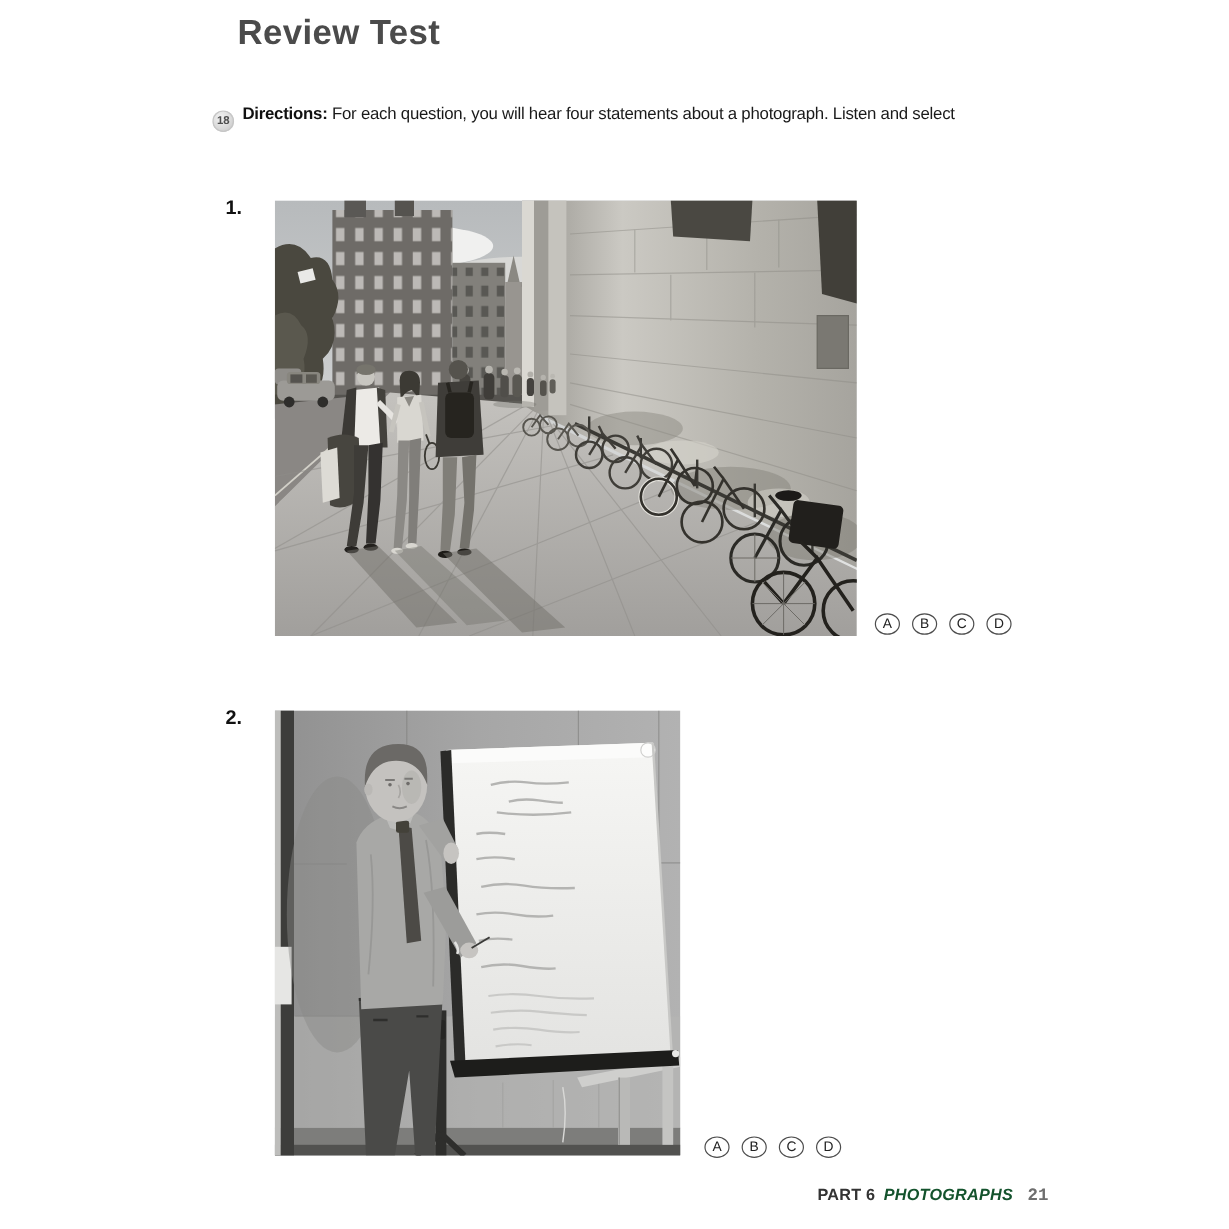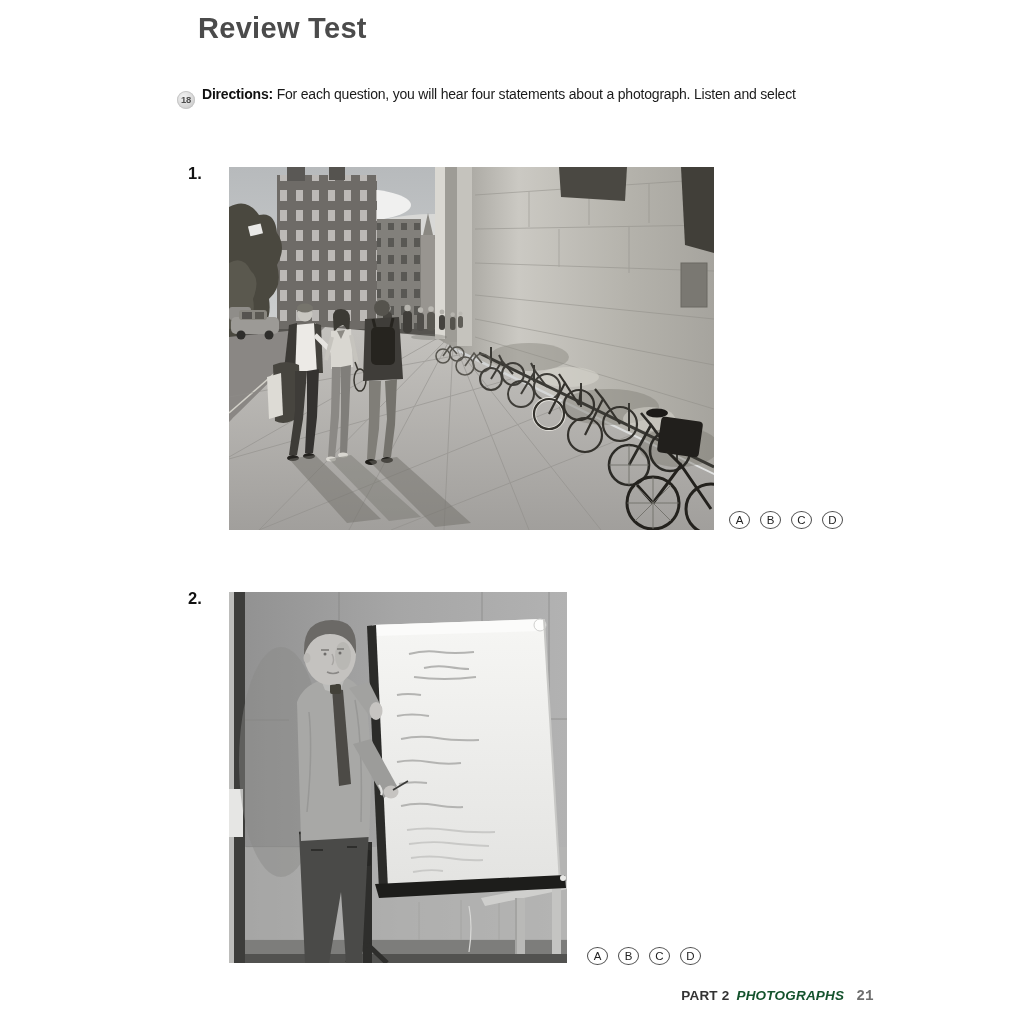--- a/index.html
+++ b/index.html
@@ -413,18 +413,18 @@
   </figure>
 
   <div class="options options2">
     <span class="opt">A</span>
     <span class="opt">B</span>
     <span class="opt">C</span>
     <span class="opt">D</span>
   </div>
 
   <div class="pfooter">
-    <span class="f-part">PART 2</span>
+    <span class="f-part">PART 6</span>
     <span class="f-section">PHOTOGRAPHS</span>
     <span class="f-page">21</span>
   </div>
 
 </div>
 
 </body></html>

